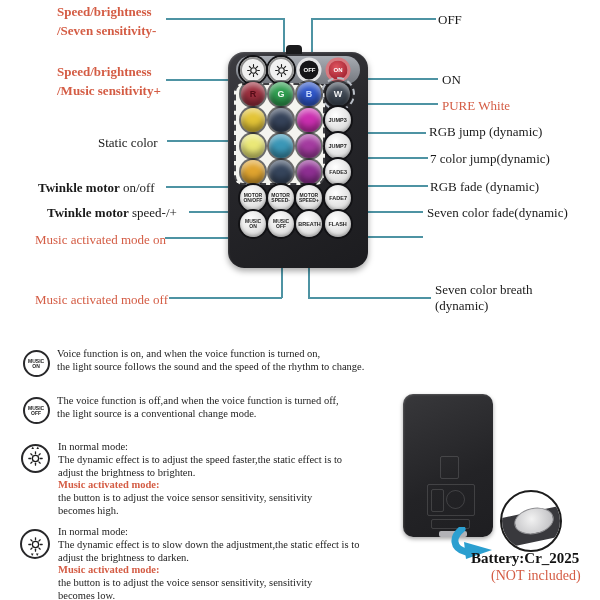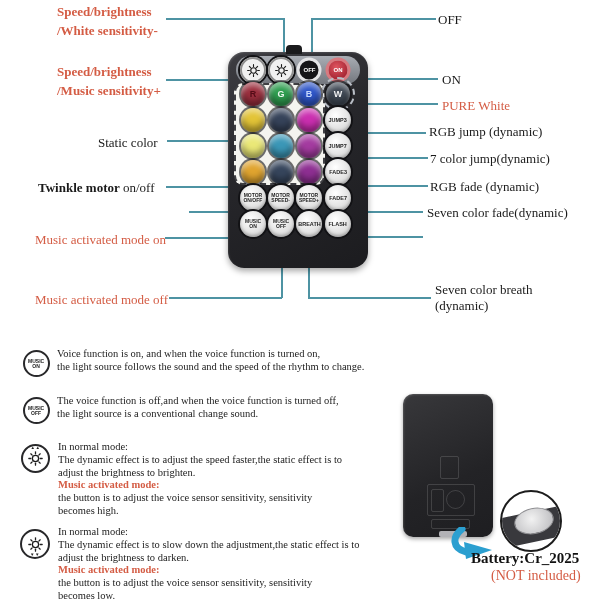--- a/index.html
+++ b/index.html
@@ -109,28 +109,29 @@
   <div class="line h" style="left:353px;top:132px;width:73px"></div>
   <div class="line h" style="left:354px;top:157px;width:74px"></div>
   <div class="line h" style="left:354px;top:185px;width:74px"></div>
   <div class="line h" style="left:354px;top:211px;width:69px"></div>
   <div class="line h" style="left:353px;top:236px;width:70px"></div>
   <div class="line v" style="left:308px;top:248px;height:50px"></div>
   <div class="line h" style="left:308px;top:297px;width:123px"></div>
 
   <div class="lbl orange b" style="left:57px;top:2px">
     <span class="tl">Speed/brightness</span>
-    <span class="tl">/White sensitivity-</span>
+    <span class="tl">/Seven sensitivity-</span>
   </div>
   <div class="lbl orange b" style="left:57px;top:62px">
     <span class="tl">Speed/brightness</span>
     <span class="tl">/Music sensitivity+</span>
   </div>
   <div class="lbl" style="left:98px;top:133px">Static color</div>
   <div class="lbl" style="left:38px;top:178px"><span class="b">Twinkle motor</span><span> on/off</span></div>
+  <div class="lbl" style="left:47px;top:203px"><span class="b">Twinkle motor</span><span> speed-/+</span></div>
   <div class="lbl orange" style="left:35px;top:230px">Music activated mode on</div>
   <div class="lbl orange" style="left:35px;top:290px">Music activated mode off</div>
 
   <div class="lbl" style="left:438px;top:10px">OFF</div>
   <div class="lbl" style="left:442px;top:70px">ON</div>
   <div class="lbl orange" style="left:442px;top:96px">PURE White</div>
   <div class="lbl" style="left:429px;top:122px">RGB jump (dynamic)</div>
   <div class="lbl" style="left:430px;top:149px">7 color jump(dynamic)</div>
   <div class="lbl" style="left:430px;top:177px">RGB fade (dynamic)</div>
   <div class="lbl" style="left:427px;top:203px">Seven color fade(dynamic)</div>
@@ -250,21 +251,21 @@
   </div>
 
   <div class="licon" style="left:23px;top:397px">
     <span class="tiny">
         <span class="tl">MUSIC</span>
         <span class="tl">OFF</span>
       </span>
   </div>
   <div class="ltext" style="left:57px;top:395px">
     <div>The voice function is off,and when the voice function is turned off,</div>
-    <div>the light source is a conventional change sound.</div>
+    <div>the light source is a conventional change mode.</div>
   </div>
 
   <div class="licon" style="left:21px;top:444px;width:29px;height:29px">
     <span class="chev up">▲▲</span>
     <svg class="sun" width="17" height="17" viewBox="0 0 24 24">
         <use href="#sun-glyph"></use>
       </svg>
   </div>
   <div class="ltext" style="left:58px;top:441px">
     <div>In normal mode:</div>

